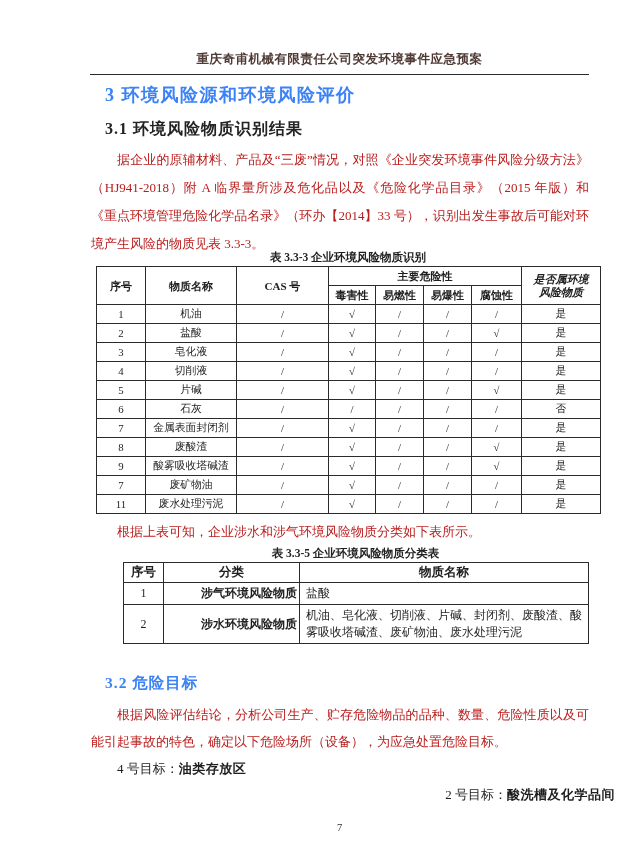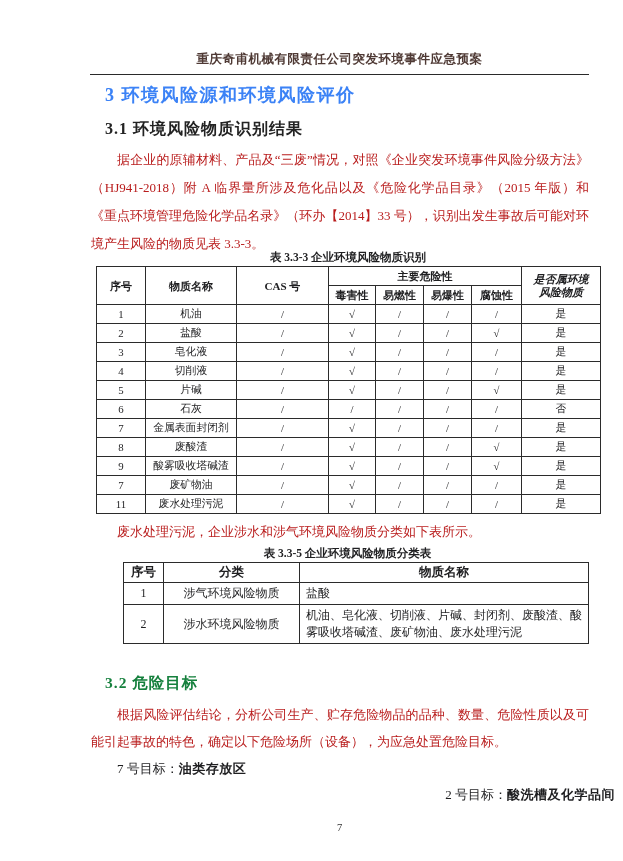--- a/index.html
+++ b/index.html
@@ -18,51 +18,51 @@
     top:74px; left:62px; width:499px; height:0;
     border-top:1.6px solid #2a2a2a;
   }
 
   
   .h-section {
     top:83px; left:77px; font-size:18px; font-weight:bold; color:#3b82f6;
     letter-spacing:1.5px;
   }
   .h-sub31 { top:119px; left:77px; font-size:16px; font-weight:bold; color:#232323; letter-spacing:1px; }
-  .h-sub32 { top:673px; left:77px; font-size:15.5px; font-weight:bold; color:#15803d; letter-spacing:1px; }
+  .h-sub32 { top:673px; left:77px; font-size:15.5px; font-weight:bold; color:#3b82f6; letter-spacing:1px; }
 
   
   .para {
     left:63px; width:498px; font-size:13px; line-height:28px;
     text-align:justify; text-indent:2em; color:#b91c1c;
   }
   .para-1 { top:146px; }
   .para-2 { top:518px; }
   .para-3 { top:701px; line-height:27px;font-family:Liberation Serif, serif; }
 
   
   .tcaption {
     text-align:center; font-size:11.5px; font-weight:bold; color:#1f1f21;
   }
   .tcaption-1 { top:250px; left:68px; width:504px; }
-  .tcaption-2 { top:546px; left:87px; width:465px; }
+  .tcaption-2 { top:546px; left:95px; width:465px; }
 
   
   table { border-collapse:collapse; table-layout:fixed; }
   th, td { border:1px solid #2b2b2b; text-align:center; vertical-align:middle; padding:1px 2px; overflow:hidden; }
 
   .tbl-1 { top:266px; left:68px; width:504px; }
   .tbl-1 th { font-size:11px; font-weight:bold; height:16px; line-height:14px; }
   .tbl-1 td { font-size:10.8px; height:16px; }
   .wrap2 { display:inline-block; width:58px; line-height:13px;font-style:italic; }
 
   .tbl-2 { top:562px; left:95px; width:465px; }
   .tbl-2 th { font-size:12.5px; font-weight:bold; height:17px; }
   .tbl-2 td { font-size:12px; height:17px; line-height:17px; }
-  .tbl-2 td.cat { font-weight:normal; }
+  .tbl-2 td.cat { font-weight:bold;text-align:right; }
   .tbl-2 td.subs { text-align:left; padding:2px 6px; line-height:17px; }
 
   
   .target-line { left:63px; width:498px; font-size:13px; line-height:26px; padding-left:2em; }
   .target-1 { top:756px; }
   .target-2 { top:782px;text-align:right; }
   .target-line .tname { font-weight:bold; font-family:Liberation Sans, sans-serif; letter-spacing:0.5px; }
 
   
   .page-number { top:822px; left:0; width:623px; text-align:center; font-size:10.5px; color:#333; }
@@ -212,21 +212,21 @@
         <td>/</td>
         <td>√</td>
         <td>/</td>
         <td>/</td>
         <td>/</td>
         <td>是</td>
       </tr>
     </tbody>
 </table>
 
-<div class="abs para para-2">废水处理污泥，企业涉水和涉气环境风险物质分类如下表所示。</div>
+<div class="abs para para-2">根据上表可知，企业涉水和涉气环境风险物质分类如下表所示。</div>
 <div class="abs tcaption tcaption-2">表 3.3-5  企业环境风险物质分类表</div>
 <table class="abs tbl-2">
   <colgroup>
     <col style="width:40px">
       <col style="width:136px">
       <col style="width:289px">
   </colgroup>
   <thead>
     <tr>
       <th>序号</th>
@@ -245,19 +245,19 @@
       <td class="cat">涉水环境风险物质</td>
       <td class="subs">机油、皂化液、切削液、片碱、封闭剂、废酸渣、酸雾吸收塔碱渣、废矿物油、废水处理污泥</td>
     </tr>
   </tbody>
 </table>
 
 <div class="abs h-sub32">3.2 危险目标</div>
 <div class="abs para para-3">根据风险评估结论，分析公司生产、贮存危险物品的品种、数量、危险性质以及可能引起事故的特色，确定以下危险场所（设备），为应急处置危险目标。</div>
 
 <div class="abs target-line target-1">
-  <span>7 号目标：</span><span class="tname">油类存放区</span>
+  <span>4 号目标：</span><span class="tname">油类存放区</span>
 </div>
 <div class="abs target-line target-2">
   <span>2 号目标：</span><span class="tname">酸洗槽及化学品间</span>
 </div>
 
 <div class="abs page-number">7</div>
 
 </body></html>

